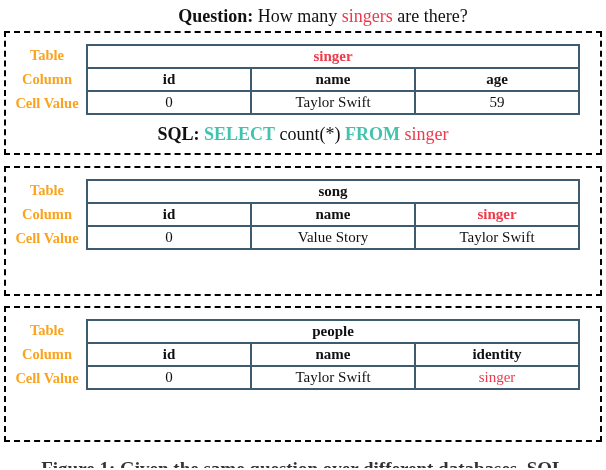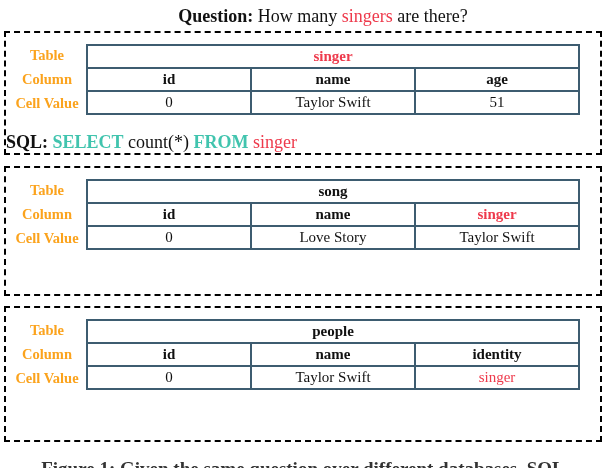--- a/index.html
+++ b/index.html
@@ -63,21 +63,22 @@
     border: 2px solid var(--table-border, #3d5c70);
     height: 21px;
     padding: 0;
     text-align: center;
     font-size: 15px;
     background: #ffffff;
   }
   td.tname, td.chead { font-weight: bold; }
 
   .sql {
-    margin-top: 16px;
+    margin-top: 8px;
+    text-align: center;
     font-size: 18px;
     line-height: 22px;
     white-space: pre-wrap;
   }
   .caption {
     margin-top: 14px;
     height: 12px;
     overflow: hidden;
     text-align: center;
     font-size: 19px;
@@ -106,21 +107,21 @@
         <td colspan="3" class="tname red">singer</td>
       </tr>
       <tr>
         <td class="chead">id</td>
         <td class="chead">name</td>
         <td class="chead">age</td>
       </tr>
       <tr>
         <td>0</td>
         <td>Taylor Swift</td>
-        <td>51</td>
+        <td>59</td>
       </tr>
     </tbody>
       </table>
   </div>
   <div class="sql"><span class="bold">SQL: </span><span class="kw">SELECT</span><span> count(*) </span><span class="kw">FROM</span><span class="red"> singer</span></div>
 </div>
 
 <div class="block b2">
   <div class="block-top">
     <div class="row-labels">
@@ -133,21 +134,21 @@
           <tr>
         <td colspan="3" class="tname">song</td>
       </tr>
       <tr>
         <td class="chead">id</td>
         <td class="chead">name</td>
         <td class="chead red">singer</td>
       </tr>
       <tr>
         <td>0</td>
-        <td>Love Story</td>
+        <td>Value Story</td>
         <td>Taylor Swift</td>
       </tr>
     </tbody>
       </table>
   </div>
 </div>
 
 <div class="block b3">
   <div class="block-top">
     <div class="row-labels">

